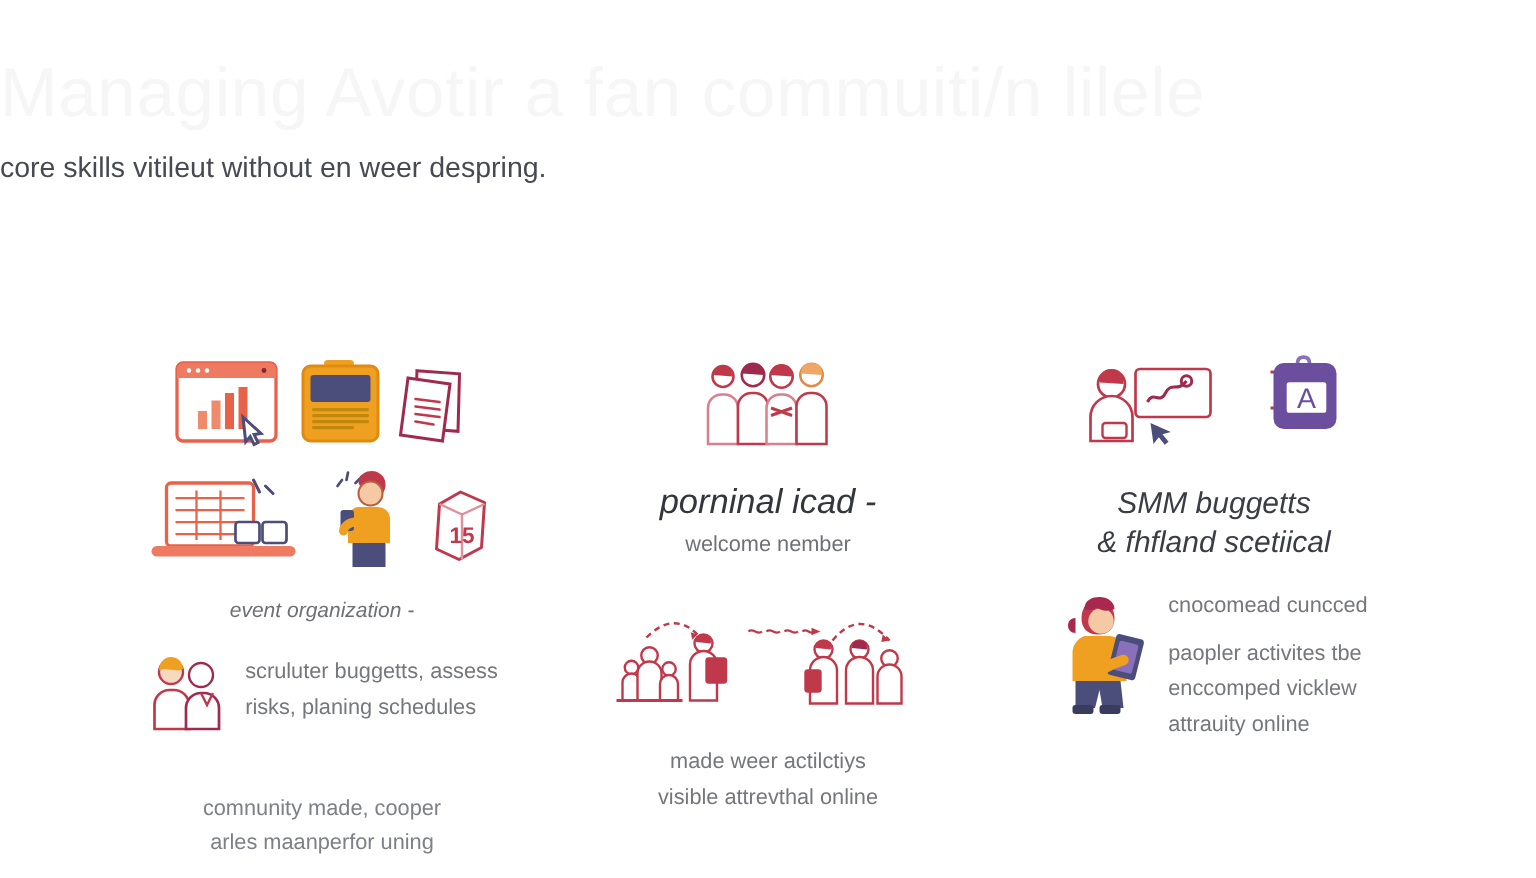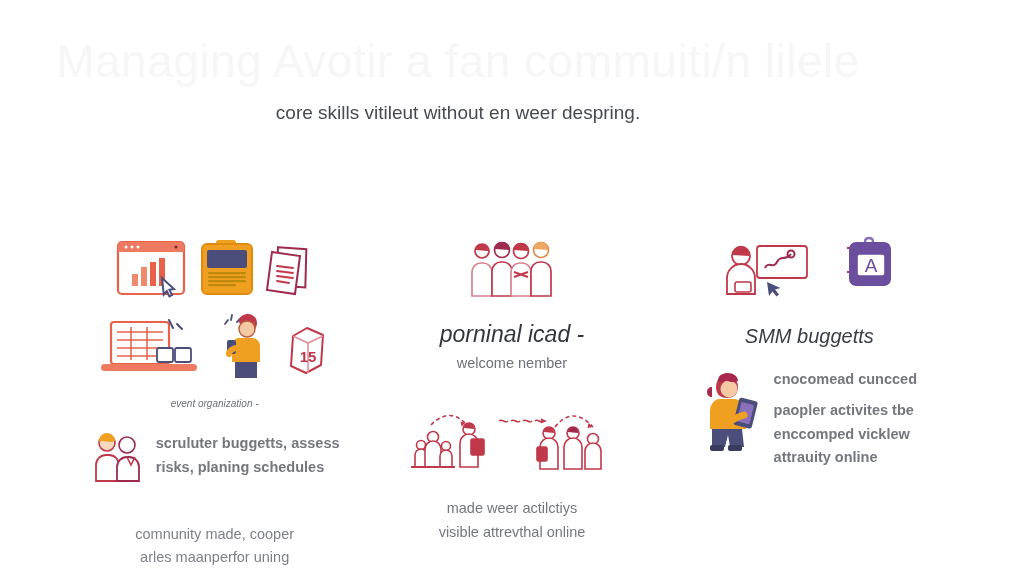--- a/index.html
+++ b/index.html
@@ -19,23 +19,23 @@
     position: relative;
     width: 1024px;
     height: 585px;
     background: #ffffff;
   }
 
   
   .header {
     position: absolute;
     top: 0;
-    left: 16px;
+    left: 0;
     width: 884px;
-    text-align: center;
+    text-align: left;
   }
   .title {
     margin: 0;
     padding-top: 36px;
     font-size: 46px;
     font-weight: 400;
     letter-spacing: 0.5px;
     color: #f6f6f7;
     white-space: nowrap;
     line-height: 1.12;
@@ -75,21 +75,21 @@
   }
   .icon-row.tight { gap: 16px; }
 
   .heading {
     color: #3b3e46;
     font-weight: 400;
     line-height: 1.28;
     font-style: italic;
   }
   .heading.small {
-    font-size: 10px;
+    font-size: 14px;
     color: #6d7077;
   }
   .heading.big {
     font-size: 23px;
     color: #33363d;
   }
   .heading.mid {
     font-size: 20px;
     color: #3a3d44;
   }
@@ -103,21 +103,20 @@
     color: #74777d;
     line-height: 1.62;
   }
   .body-text.muted { color: #7d8087; }
 
   .row-with-icon {
     display: flex;
     align-items: center;
     justify-content: center;
     gap: 10px;
-    font-weight: bold;
   }
   .row-with-icon .txt { text-align: center; }
   .row-with-icon.left-img .txt { text-align: left; }
 
   .spacer-12 { height: 12px; }
   .spacer-18 { height: 18px; }
   .spacer-24 { height: 24px; }
   .spacer-30 { height: 30px; }
   .spacer-40 { height: 40px; }
 
@@ -364,20 +363,21 @@
             <path d="M38 4c0-3 2-4 4-4s4 1 4 4" stroke="#8a6fbb" stroke-width="2.5" fill="none"></path>
             <rect x="30" y="16" width="28" height="22" rx="2.5" fill="#fff" stroke="#6b4f9e" stroke-width="1.6"></rect>
             <text x="44" y="34" font-family="Liberation Sans, sans-serif" font-size="19" fill="#6b4f9e" text-anchor="middle">A</text>
           </svg>
         </span>
       </div>
 
       <div class="spacer-24"></div>
 
       <div class="heading mid">SMM buggetts</div>
+      <div class="heading mid">&amp; fhfland scetiical</div>
 
       <div class="spacer-18"></div>
 
       <div class="row-with-icon left-img">
         <span>
           <svg width="62" height="96" viewBox="0 0 62 96">
             <path d="M14 16c0-8 5-12 11-12s11 5 11 12-4 11-11 11-11-4-11-11z" fill="#c0394b"></path>
             <circle cx="27" cy="18" r="8.5" fill="#f5c9a4"></circle>
             <path d="M16 10c0-6 5-8 10-8s10 3 10 8c-5 2-9 1-12-1-2 2-5 2-8 1z" fill="#a8284e"></path>
             <path d="M10 16c-3 0-5 2-5 5s2 5 5 5" fill="#a8284e"></path>

